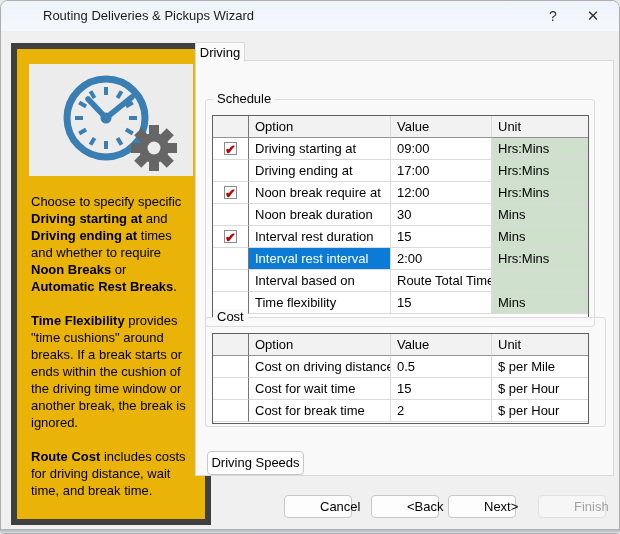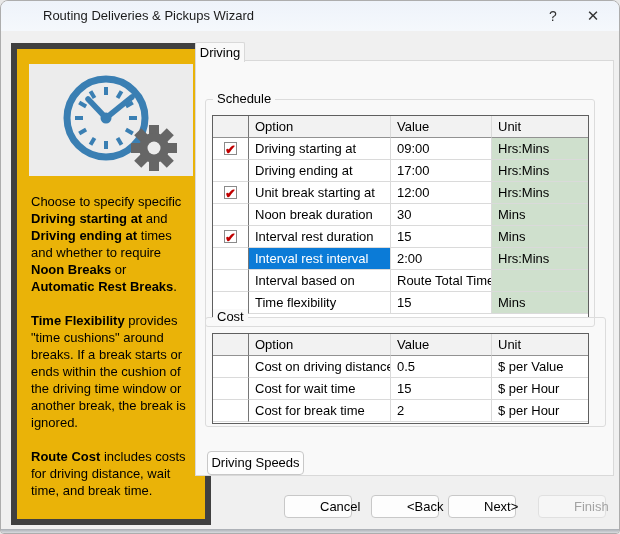--- a/index.html
+++ b/index.html
@@ -170,21 +170,21 @@
           <div class="trow">
             <div class="cell cb-cell"></div>
             <div class="cell">Driving ending at</div>
             <div class="cell">17:00</div>
             <div class="cell green">Hrs:Mins</div>
           </div>
           <div class="trow">
             <div class="cell cb-cell">
               <span class="checkbox checked"></span>
             </div>
-            <div class="cell">Unit break starting at</div>
+            <div class="cell">Noon break require at</div>
             <div class="cell">12:00</div>
             <div class="cell green">Hrs:Mins</div>
           </div>
           <div class="trow">
             <div class="cell cb-cell"></div>
             <div class="cell">Noon break duration</div>
             <div class="cell">30</div>
             <div class="cell green">Mins</div>
           </div>
           <div class="trow">
@@ -223,21 +223,21 @@
           <div class="trow thead">
             <div class="cell cb-cell"></div>
             <div class="cell">Option</div>
             <div class="cell">Value</div>
             <div class="cell">Unit</div>
           </div>
           <div class="trow">
             <div class="cell cb-cell"></div>
             <div class="cell">Cost on driving distance</div>
             <div class="cell">0.5</div>
-            <div class="cell">$ per Value</div>
+            <div class="cell">$ per Mile</div>
           </div>
           <div class="trow">
             <div class="cell cb-cell"></div>
             <div class="cell">Cost for wait time</div>
             <div class="cell">15</div>
             <div class="cell">$ per Hour</div>
           </div>
           <div class="trow">
             <div class="cell cb-cell"></div>
             <div class="cell">Cost for break time</div>

